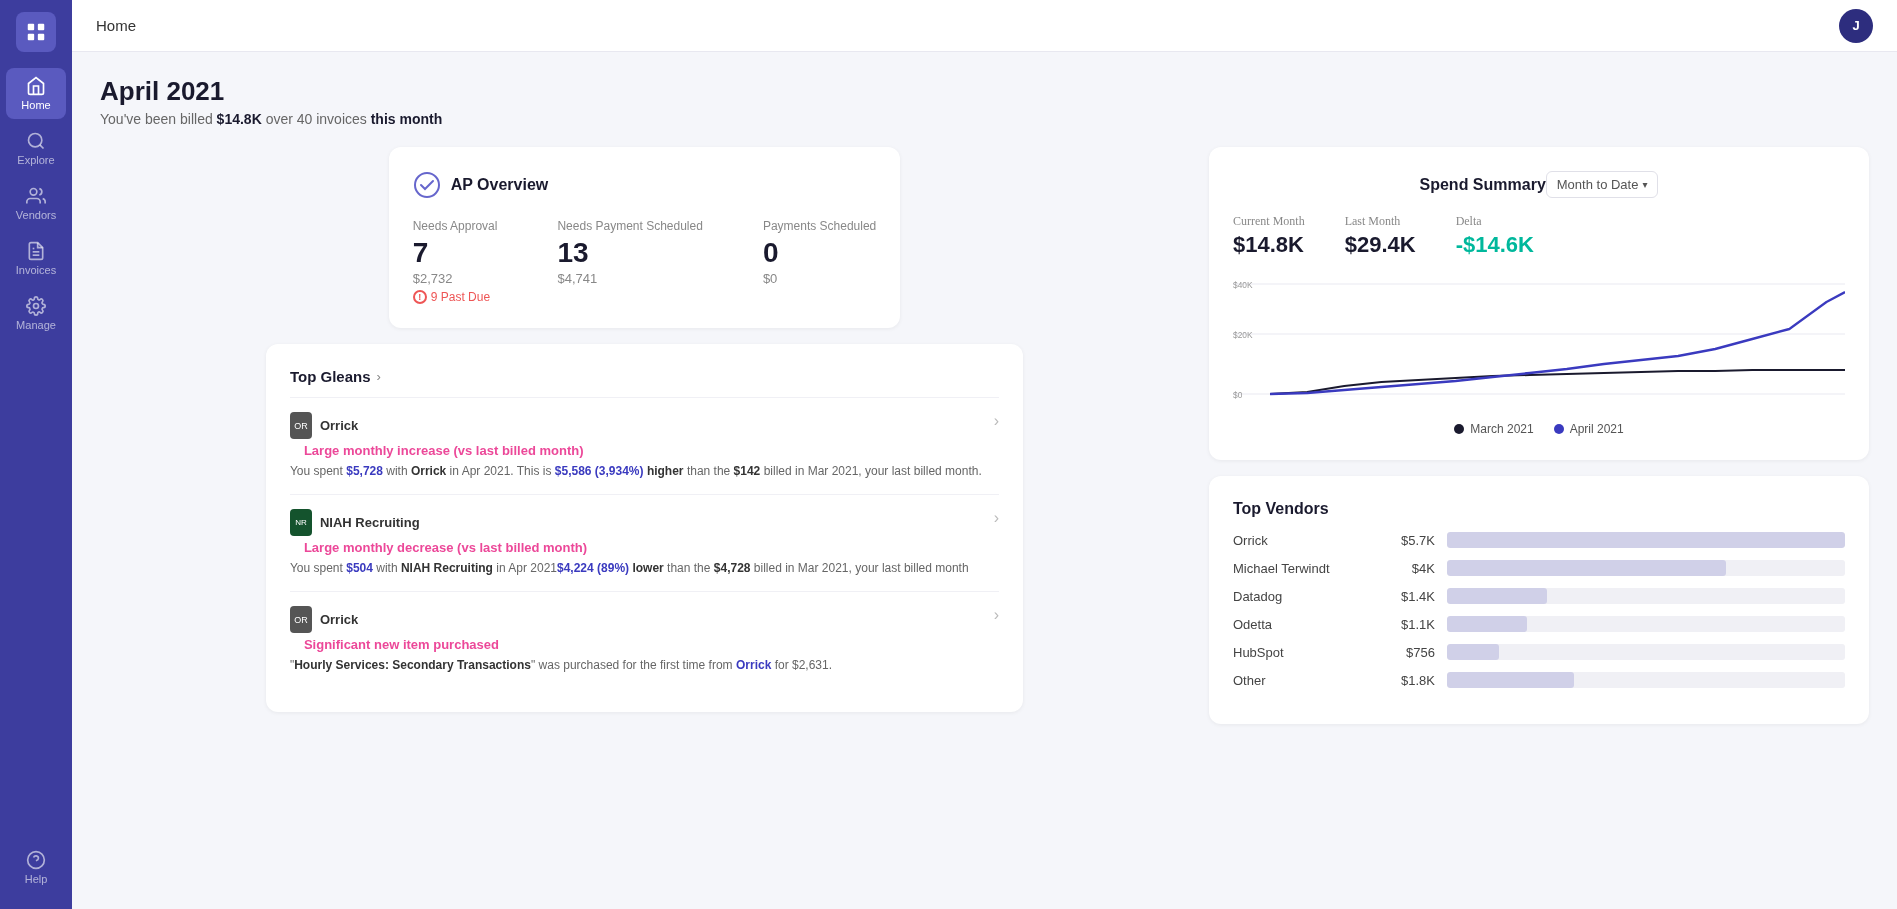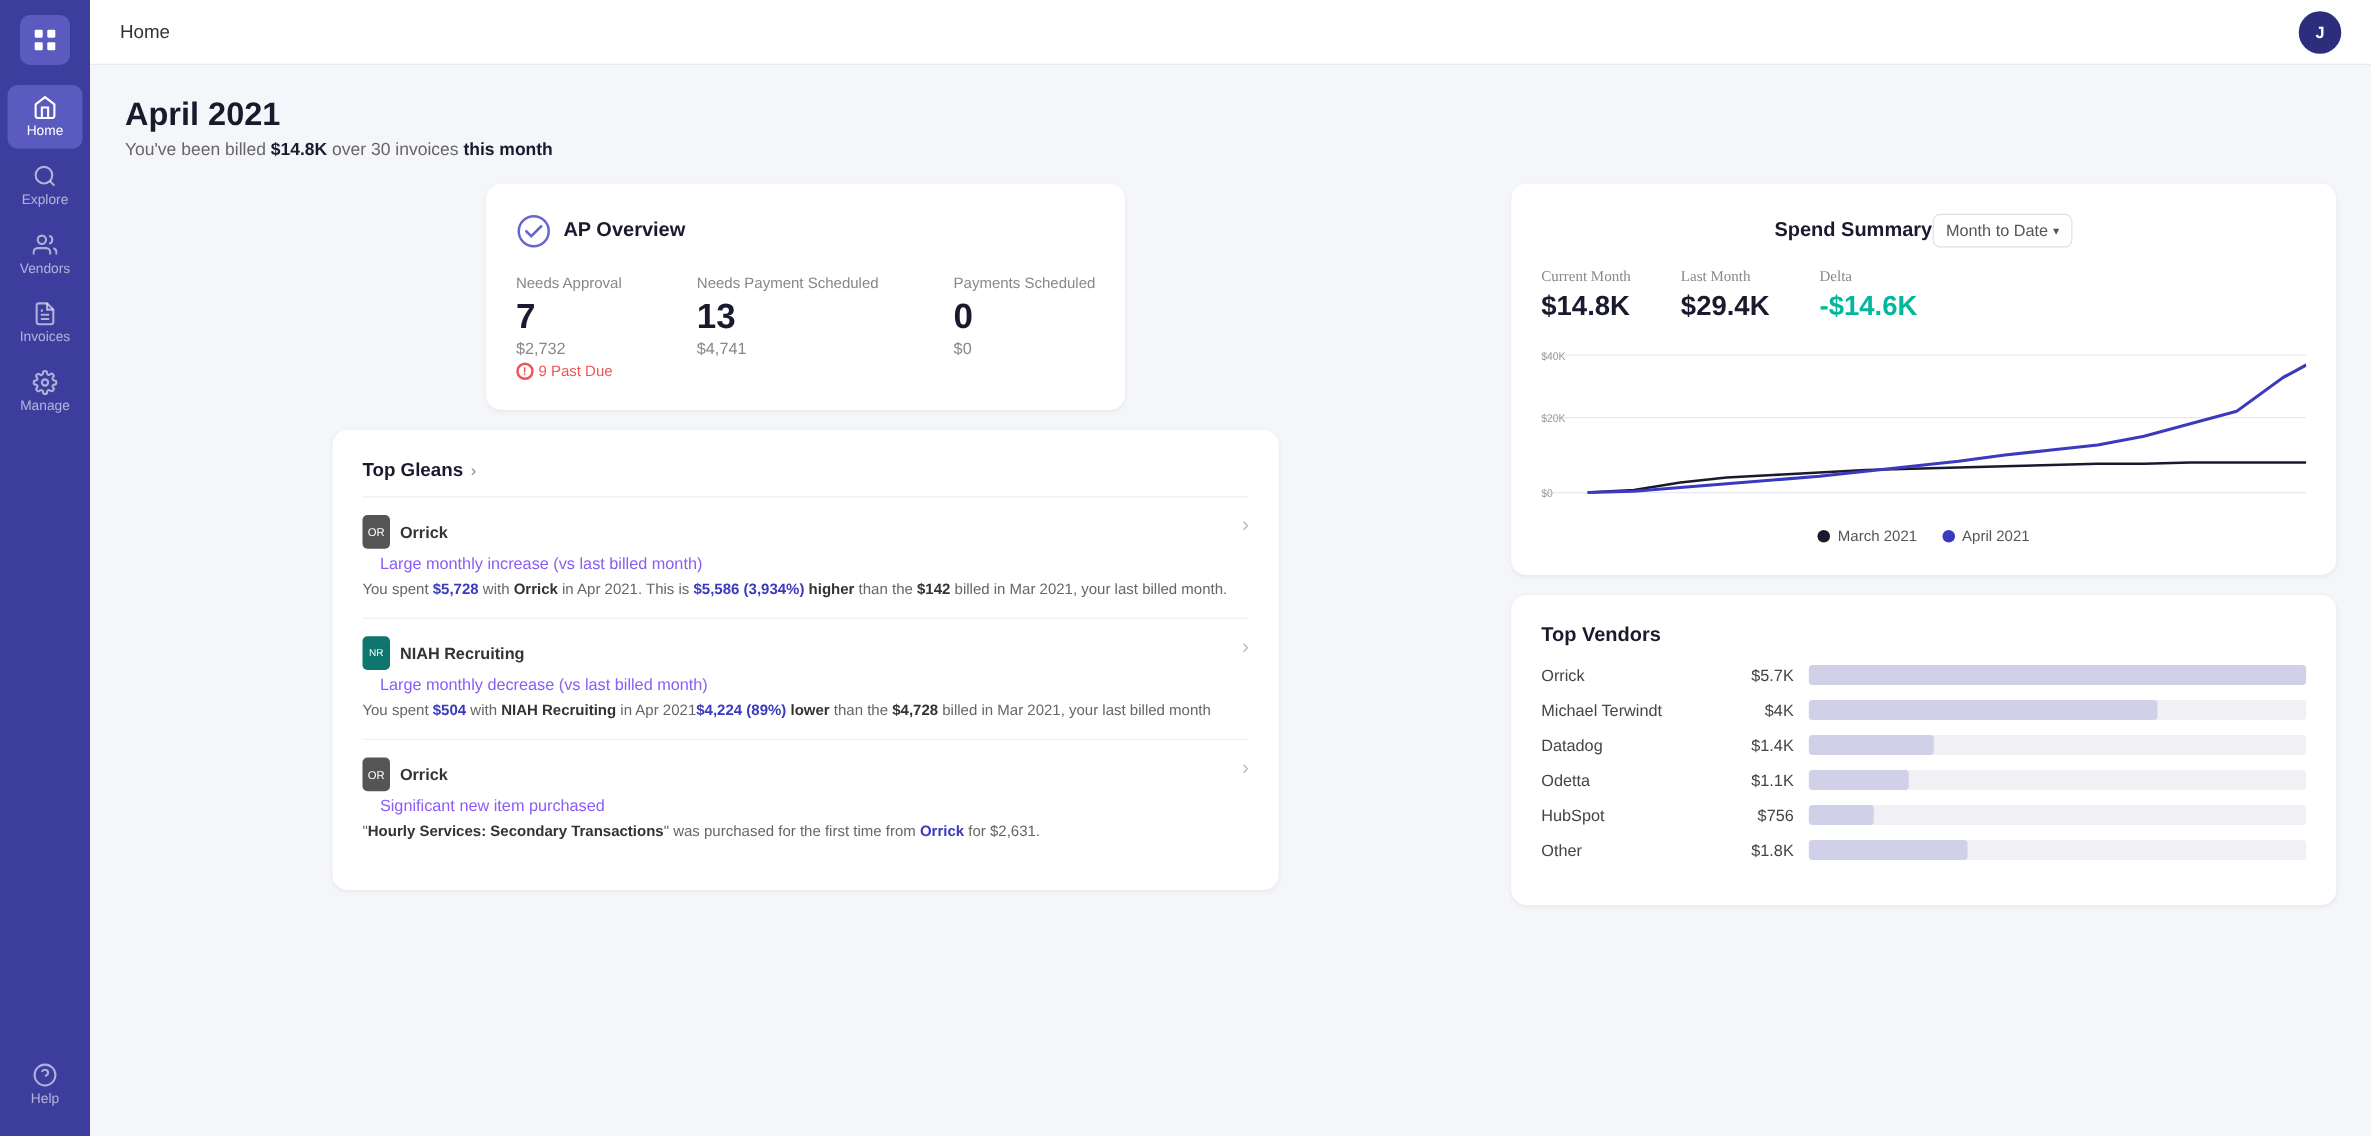--- a/index.html
+++ b/index.html
@@ -78,21 +78,21 @@
     .section-title-row { display: flex; align-items: center; gap: 6px; margin-bottom: 12px; }
     .section-title { font-size: 15px; font-weight: 600; color: #1a1a2e; }
     .chevron-right { font-size: 13px; color: #888; }
 
     .glean-item { border-top: 1px solid #f0f0f5; padding: 14px 0; display: flex; justify-content: space-between; align-items: flex-start; cursor: pointer; }
     .glean-item:last-child { border-bottom: none; }
     .glean-content { flex: 1; }
     .glean-header { display: flex; align-items: center; gap: 8px; margin-bottom: 4px; }
     .glean-logo { width: 22px; height: 27px; border-radius: 4px; background: #ddd; overflow: hidden; flex-shrink: 0; display: flex; align-items: center; justify-content: center; font-size: 9px; }
     .glean-vendor { font-size: 13px; font-weight: 600; color: #333; }
-    .glean-title { font-size: 13px; font-weight: 400; color: #8b5cf6; margin-bottom: 4px; padding-left: 14px; }
+    .glean-title { font-size: 13px; font-weight: 700; color: #ec4899; margin-bottom: 4px; padding-left: 14px; }
     .glean-desc { font-size: 12px; color: #666; line-height: 1.5; }
     .glean-desc strong { font-weight: 700; color: #333; }
     .glean-chevron { color: #bbb; font-size: 16px; padding-left: 12px; }
 
     
     .spend-header { display: flex; justify-content: center; align-items: center; margin-bottom: 16px; }
     .spend-title { font-size: 16px; font-weight: 600; color: #1a1a2e; }
     .period-selector { display: flex; align-items: center; gap: 4px; font-size: 13px; color: #555; cursor: pointer; border: 1px solid #e0e0e8; border-radius: 6px; padding: 5px 10px; background: white; }
     .spend-metrics { display: flex; gap: 40px; margin-bottom: 16px; }
     .spend-metric label { font-size: 12px; color: #888; margin-bottom: 3px; display: block; font-family: Liberation Serif, serif; }
@@ -186,21 +186,21 @@
     <div class="topbar-avatar">J</div>
   </div>
 
   <div class="content-area">
 
     <div class="page-header">
       <h1>April 2021</h1>
       <p>
         <span>You've been billed </span>
         <strong>$14.8K</strong>
-        <span> over 30 invoices </span>
+        <span> over 40 invoices </span>
         <strong>this month</strong>
       </p>
     </div>
 
     <div class="two-col">
 
       <div class="left-col">
 
         <div class="card">
           <div class="ap-header">
@@ -254,21 +254,21 @@
               <div class="glean-desc">
                 You spent <span style="color:#3a3abf;font-weight:600;">$5,728</span> with <strong>Orrick</strong> in Apr 2021. This is <span style="color:#3a3abf;font-weight:600;">$5,586 (3,934%)</span> <strong>higher</strong> than the <strong>$142</strong> billed in Mar 2021, your last billed month.
               </div>
             </div>
             <span class="glean-chevron">›</span>
           </div>
 
           <div class="glean-item">
             <div class="glean-content">
               <div class="glean-header">
-                <div class="glean-logo" style="background:#0f766e;color:white;font-size:8px;">
+                <div class="glean-logo" style="background:#14532d;color:white;font-size:8px;">
                   <span>NR</span>
                 </div>
                 <span class="glean-vendor">NIAH Recruiting</span>
               </div>
               <div class="glean-title">Large monthly decrease (vs last billed month)</div>
               <div class="glean-desc">
                 You spent <span style="color:#3a3abf;font-weight:600;">$504</span> with <strong>NIAH Recruiting</strong> in Apr 2021<span style="color:#3a3abf;font-weight:600;">$4,224 (89%)</span> <strong>lower</strong> than the <strong>$4,728</strong> billed in Mar 2021, your last billed month
               </div>
             </div>
             <span class="glean-chevron">›</span>

